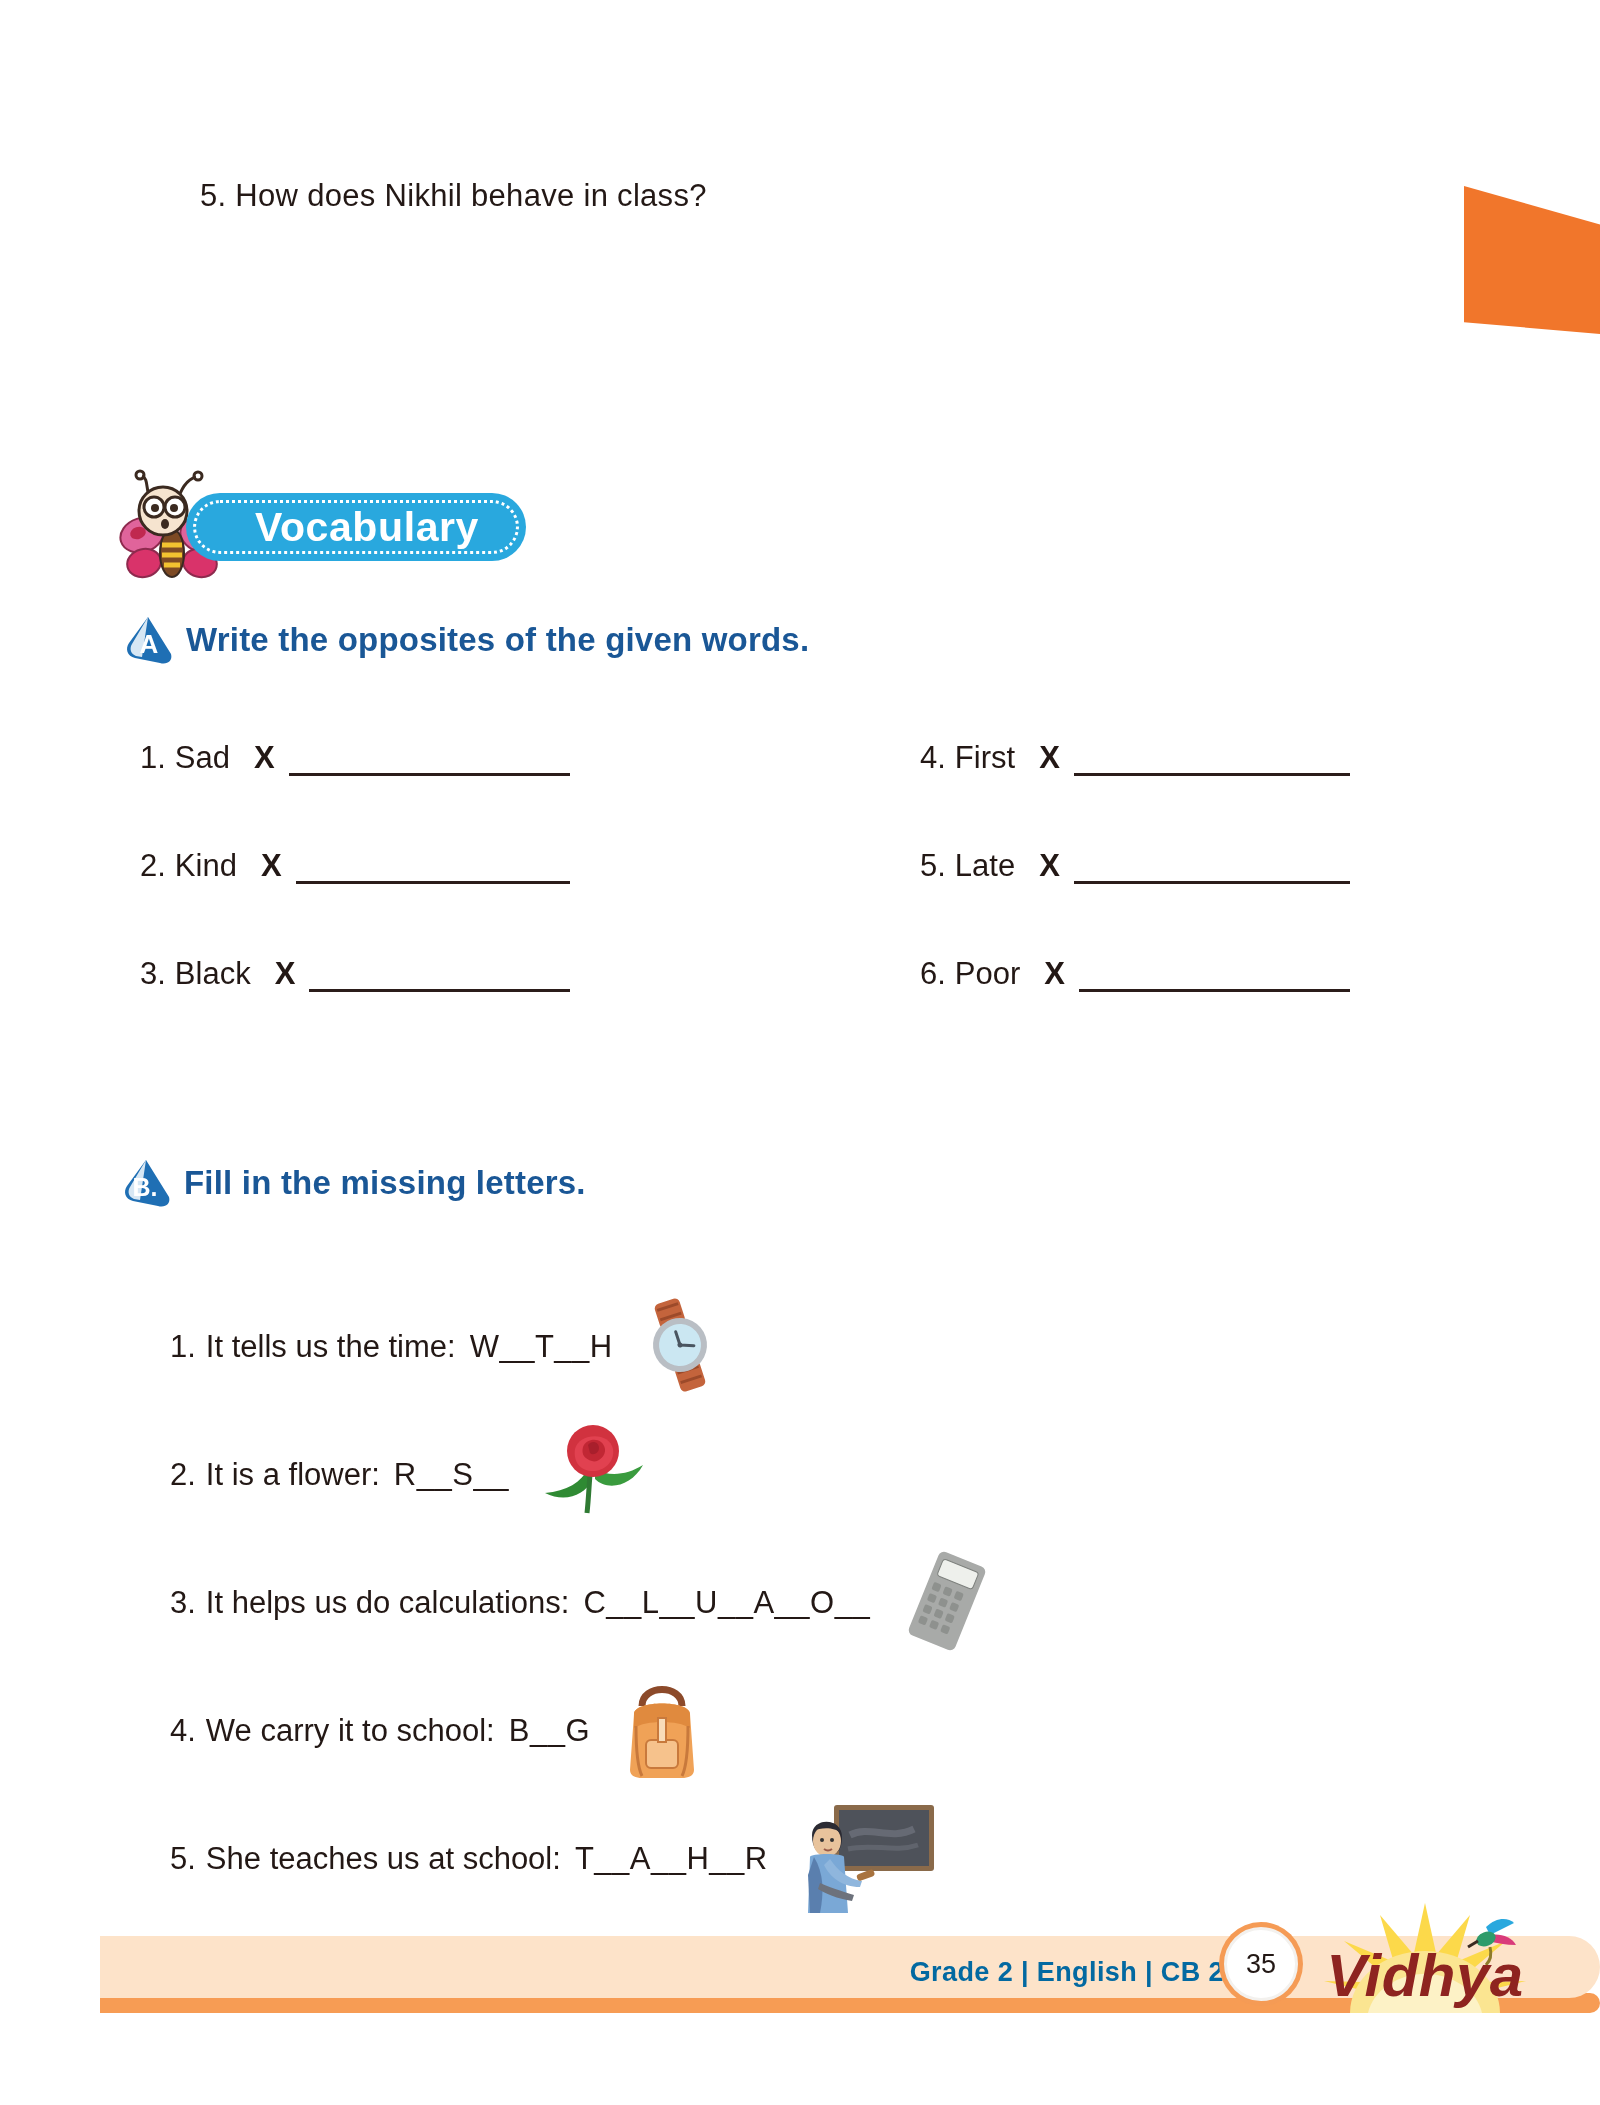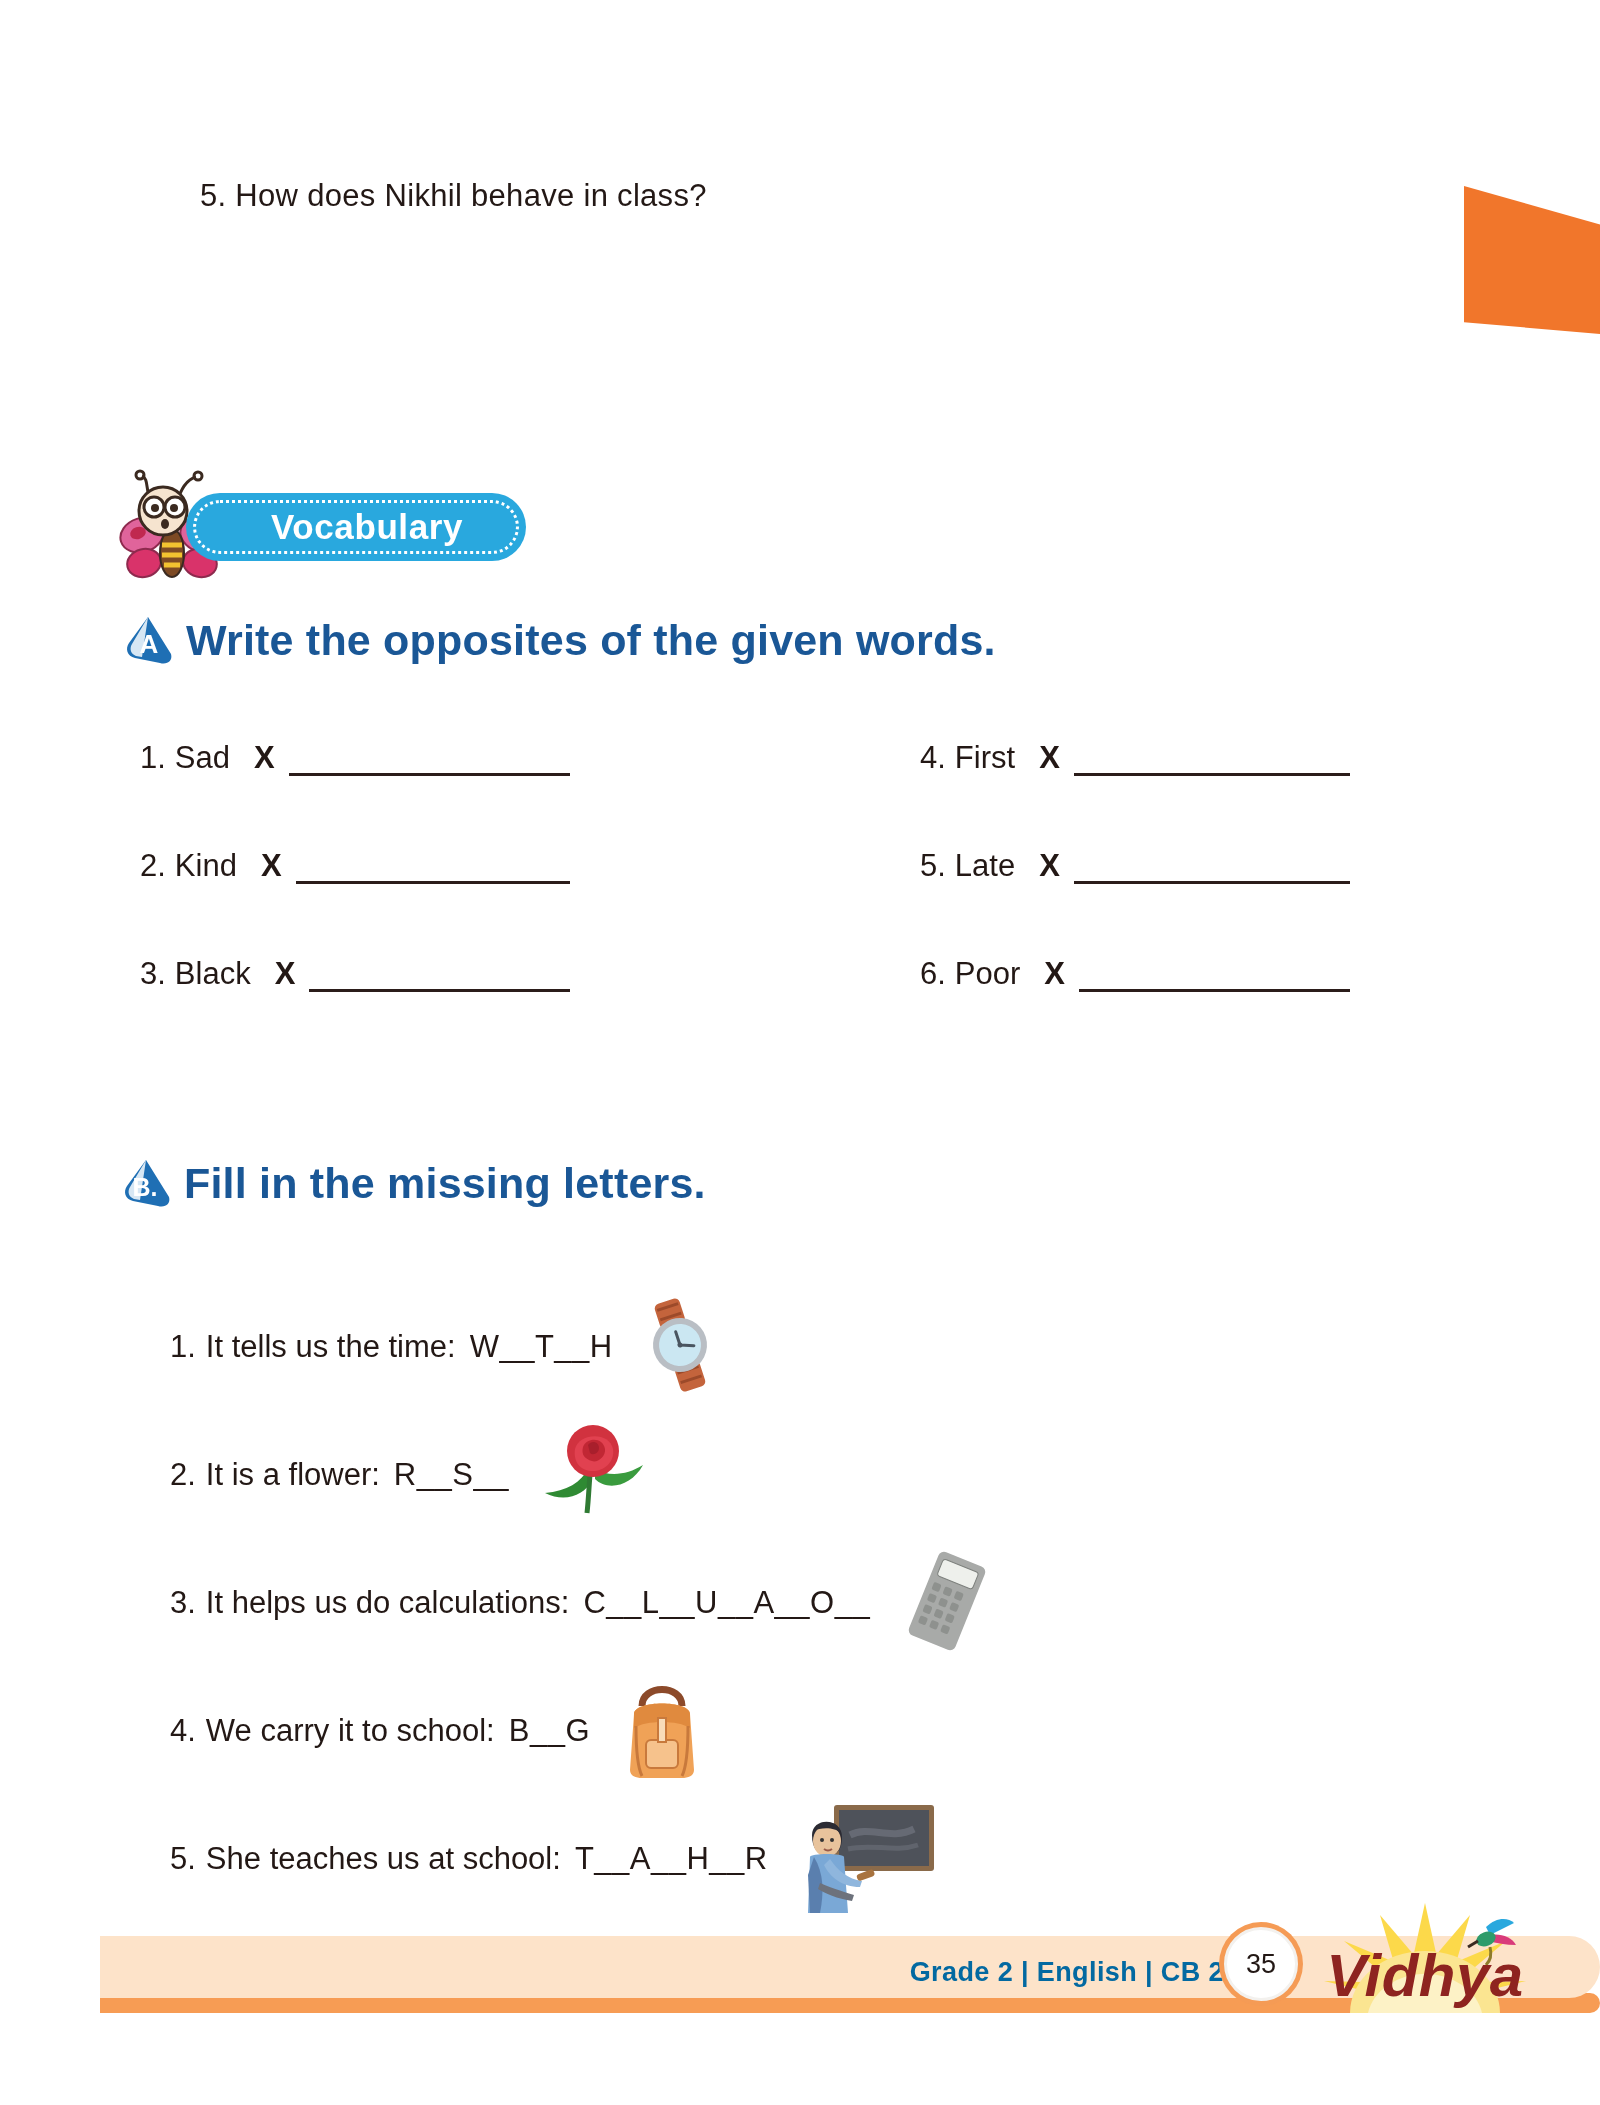--- a/index.html
+++ b/index.html
@@ -94,21 +94,21 @@
     border-radius: 28px;
     pointer-events: none;
   }
   .vocab-text {
     position: absolute;
     left: 0; right: 0; top: 0; bottom: 0;
     display: flex;
     align-items: center;
     justify-content: center;
     color: #ffffff;
-    font-size: 35px;
+    font-size: 41px;
     font-weight: bold;
     letter-spacing: .6px;
     padding-left: 22px;
     box-sizing: border-box;
   }
   .butterfly {
     position: absolute;
     left: 0;
     top: 0;
     width: 110px;
@@ -123,21 +123,21 @@
   }
   .sec-badge {
     width: 52px;
     height: 52px;
     position: relative;
     flex: 0 0 auto;
     margin-right: 12px;
   }
   .sec-title {
     color: #1a5796;
-    font-size: 43px;
+    font-size: 33px;
     font-weight: bold;
     letter-spacing: .2px;
     white-space: nowrap;
   }
   #sec-a-head { left: 122px; top: 614px; }
   #sec-b-head { left: 120px; top: 1157px; }
 
   
   .ex-a {
     position: absolute;

